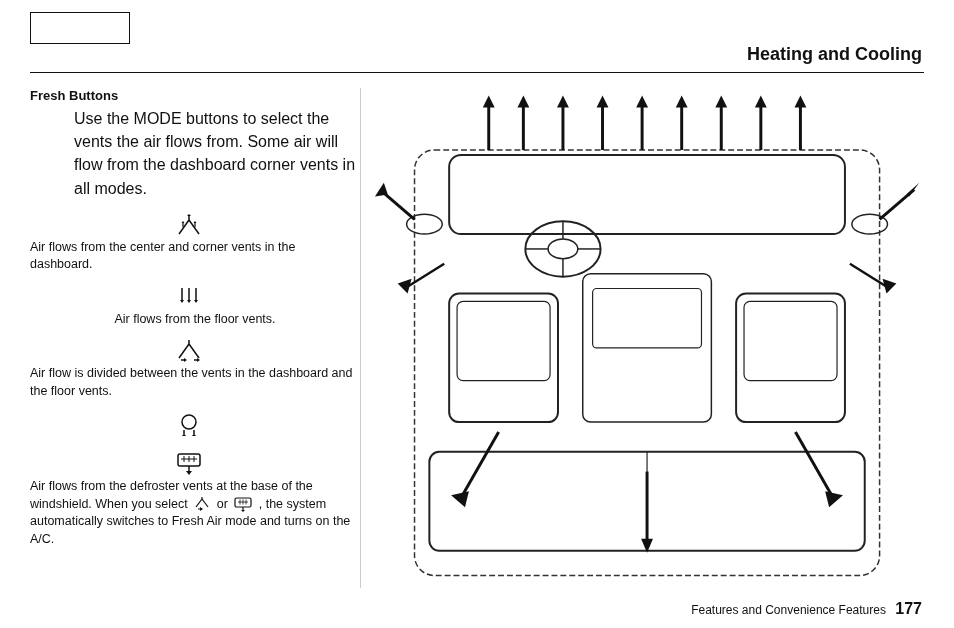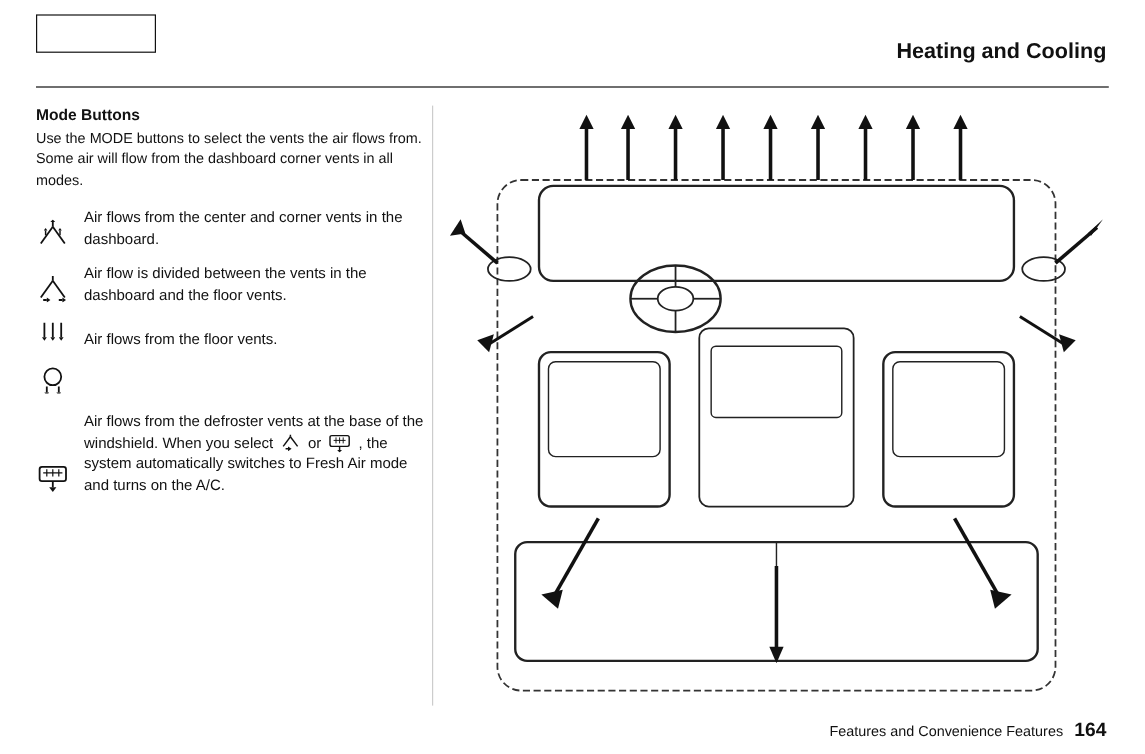--- a/index.html
+++ b/index.html
@@ -30,21 +30,21 @@
       top: 72px;
       left: 30px;
       right: 30px;
       height: 1px;
       background: #111;
     }
 
     
     .page-title {
       position: absolute;
-      top: 32px;
+      top: 44px;
       right: 32px;
       font-size: 18px;
       font-weight: bold;
       color: #111;
     }
 
     
     .left-col {
       position: absolute;
       top: 88px;
@@ -53,31 +53,33 @@
       bottom: 40px;
     }
 
     .left-col .section-title {
       font-weight: bold;
       font-size: 13px;
       margin-bottom: 4px;
     }
 
     .left-col .intro-text {
-      font-size: 12px;
+      font-size: 16px;
       line-height: 1.45;
       margin-bottom: 14px;
+      margin-left: 44px;
     }
 
     .mode-item {
       display: flex;
-      align-items: flex-end;
+      align-items: center;
       margin-bottom: 12px;
       font-size: 12.5px;
       line-height: 1.4;
+      flex-direction: column;
     }
 
     .mode-icon {
       flex-shrink: 0;
       width: 34px;
       margin-right: 6px;
       margin-top: 0px;
       font-size: 18px;
       line-height: 1;
     }
@@ -137,21 +139,21 @@
 <body>
 
 <div class="top-box"></div>
 
 <div class="page-title">Heating and Cooling</div>
 
 <div class="divider"></div>
 
 <div class="left-col">
 
-  <div class="section-title">Mode Buttons</div>
+  <div class="section-title">Fresh Buttons</div>
 
   <div class="intro-text">Use the MODE buttons to select the vents the air flows from. Some air will flow from the dashboard corner vents in all modes.</div>
 
   <div class="mode-item">
     <div class="mode-icon">
       
       <svg width="28" height="22" viewBox="0 0 28 22">
         <line x1="4" y1="20" x2="14" y2="6" stroke="#111" stroke-width="1.5"></line>
         <line x1="14" y1="6" x2="24" y2="20" stroke="#111" stroke-width="1.5"></line>
         <line x1="14" y1="6" x2="14" y2="2" stroke="#111" stroke-width="1.5"></line>
@@ -161,45 +163,45 @@
         <line x1="20" y1="13" x2="20" y2="9" stroke="#111" stroke-width="1.2"></line>
         <polygon points="18.5,9 21.5,9 20,7" fill="#111"></polygon>
       </svg>
     </div>
     <div class="mode-text">Air flows from the center and corner vents in the dashboard.</div>
   </div>
 
   <div class="mode-item">
     <div class="mode-icon">
       <svg width="28" height="22" viewBox="0 0 28 22">
+        <line x1="7" y1="2" x2="7" y2="14" stroke="#111" stroke-width="1.5"></line>
+        <polygon points="5,14 9,14 7,17" fill="#111"></polygon>
+        <line x1="14" y1="2" x2="14" y2="14" stroke="#111" stroke-width="1.5"></line>
+        <polygon points="12,14 16,14 14,17" fill="#111"></polygon>
+        <line x1="21" y1="2" x2="21" y2="14" stroke="#111" stroke-width="1.5"></line>
+        <polygon points="19,14 23,14 21,17" fill="#111"></polygon>
+      </svg>
+    </div>
+    <div class="mode-text">Air flows from the floor vents.</div>
+  </div>
+
+  <div class="mode-item">
+    <div class="mode-icon">
+      <svg width="28" height="22" viewBox="0 0 28 22">
         <line x1="4" y1="18" x2="14" y2="4" stroke="#111" stroke-width="1.5"></line>
         <line x1="14" y1="4" x2="24" y2="18" stroke="#111" stroke-width="1.5"></line>
         <line x1="14" y1="4" x2="14" y2="0" stroke="#111" stroke-width="1.5"></line>
         <polygon points="12,0 16,0 14,-2" fill="#111"></polygon>
         <line x1="6" y1="20" x2="9" y2="20" stroke="#111" stroke-width="1.5"></line>
         <polygon points="9,18 9,22 12,20" fill="#111"></polygon>
         <line x1="19" y1="20" x2="22" y2="20" stroke="#111" stroke-width="1.5"></line>
         <polygon points="22,18 22,22 25,20" fill="#111"></polygon>
       </svg>
     </div>
     <div class="mode-text">Air flow is divided between the vents in the dashboard and the floor vents.</div>
-  </div>
-
-  <div class="mode-item">
-    <div class="mode-icon">
-      <svg width="28" height="22" viewBox="0 0 28 22">
-        <line x1="7" y1="2" x2="7" y2="14" stroke="#111" stroke-width="1.5"></line>
-        <polygon points="5,14 9,14 7,17" fill="#111"></polygon>
-        <line x1="14" y1="2" x2="14" y2="14" stroke="#111" stroke-width="1.5"></line>
-        <polygon points="12,14 16,14 14,17" fill="#111"></polygon>
-        <line x1="21" y1="2" x2="21" y2="14" stroke="#111" stroke-width="1.5"></line>
-        <polygon points="19,14 23,14 21,17" fill="#111"></polygon>
-      </svg>
-    </div>
-    <div class="mode-text">Air flows from the floor vents.</div>
   </div>
 
   <div class="mode-item">
     <div class="mode-icon">
       <svg width="28" height="24" viewBox="0 0 28 24">
         <circle cx="14" cy="10" r="7" fill="none" stroke="#111" stroke-width="1.5"></circle>
         <line x1="9" y1="18" x2="9" y2="23" stroke="#111" stroke-width="1.5"></line>
         <polygon points="7,23 11,23 9,26" fill="#111"></polygon>
         <line x1="19" y1="18" x2="19" y2="23" stroke="#111" stroke-width="1.5"></line>
         <polygon points="17,23 21,23 19,26" fill="#111"></polygon>
@@ -320,14 +322,14 @@
     <polygon points="28,190 38,200 42,185" fill="#111"></polygon>
 
     <line x1="485" y1="170" x2="525" y2="195" stroke="#111" stroke-width="2.5"></line>
     <polygon points="532,190 522,200 518,185" fill="#111"></polygon>
 
   </svg>
 </div>
 
 <div class="footer">
   <span class="chapter">Features and Convenience Features</span>
-  <span class="page-num">164</span>
+  <span class="page-num">177</span>
 </div>
 
 </body></html>

